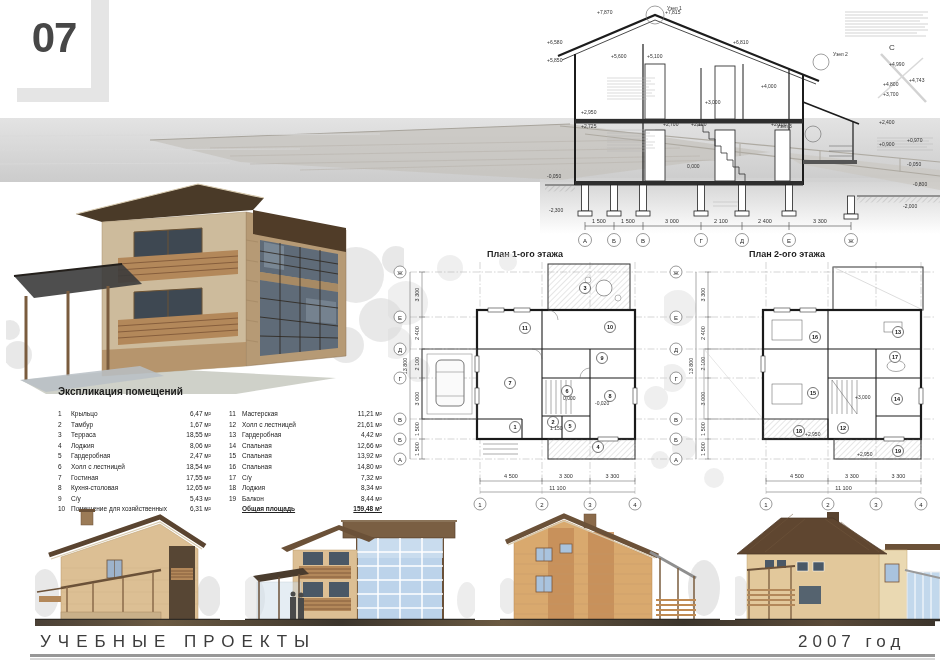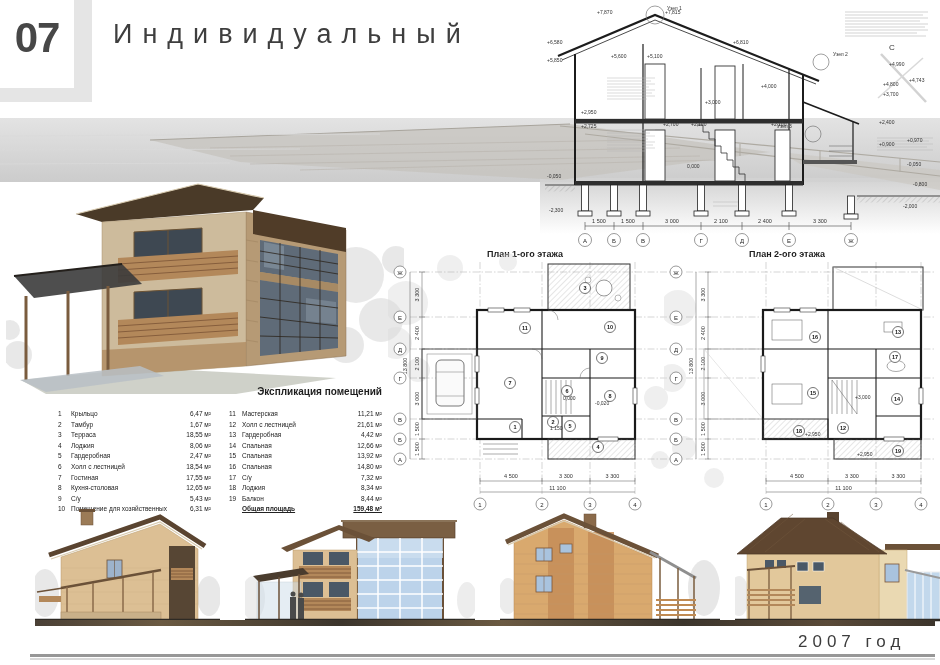--- a/index.html
+++ b/index.html
@@ -1,28 +1,28 @@
 <!DOCTYPE html>
 <html><head>
 <meta charset="utf-8">
 <style>
   html,body{margin:0;padding:0;background:#888;}
   .board{position:relative;width:940px;height:665px;background:#fff;overflow:hidden;
          font-family:"Liberation Sans",sans-serif;color:#3d3d3d;}
   .abs{position:absolute;}
   
-  .numbox{left:0;top:0;width:111px;height:102px;}
+  .numbox{left:17px;top:0;width:111px;height:102px;}
   .numbox .band-v{position:absolute;left:74px;top:0;width:18px;height:102px;background:#e5e5e5;}
   .numbox .band-h{position:absolute;left:0;top:88px;width:92px;height:14px;background:#e5e5e5;}
   .numbox .num{position:absolute;left:0;top:14px;width:74px;text-align:center;
                font-size:42px;font-weight:bold;color:#474747;letter-spacing:-1px;}
   .title{left:113px;top:16px;font-size:27px;line-height:37px;letter-spacing:10px;color:#3e3e3e;}
   
   .expl{left:58px;top:386px;width:324px;}
-  .expl-title{font-size:10px;font-weight:bold;text-align:right;color:#1d1d1d;margin-bottom:12px;}
+  .expl-title{font-size:10px;font-weight:bold;text-align:left;color:#1d1d1d;margin-bottom:12px;}
   .expl-cols{display:flex;gap:18px;}
   .expl-col{width:153px;}
   .erow{display:flex;align-items:baseline;font-size:6.5px;line-height:10.6px;color:#222;white-space:nowrap;}
   .erow .n{width:13px;}
   .erow .nm{flex:1;overflow:hidden;}
   .erow .ar{width:42px;text-align:right;}
   .erow.total{font-weight:bold;}
   .erow.total .nm,.erow.total .ar{text-decoration:underline;}
   
   .f-text{top:632px;font-size:17px;letter-spacing:7px;color:#3c3c3c;white-space:nowrap;}
@@ -42,21 +42,20 @@
 <body>
 
 <div class="board">
 
   <div class="abs numbox">
     <div class="band-v"></div>
     <div class="band-h"></div>
     <div class="num">07</div>
   </div>
   <div class="abs title">
-    <div>Индивидуальный</div>
   </div>
 
   <svg class="abs" style="left:0;top:118px" width="940" height="116" viewBox="0 0 940 116">
     <defs>
       <linearGradient id="pg1" x1="0" y1="0" x2="0" y2="1">
         <stop offset="0" stop-color="#e3e3e3"></stop>
           <stop offset="1" stop-color="#cccccc"></stop>
       </linearGradient>
       <linearGradient id="pg2" x1="0" y1="0" x2="0" y2="1">
         <stop offset="0" stop-color="#d2d2d2"></stop>
@@ -990,17 +989,18 @@
       <line x1="180" y1="64" x2="180" y2="112"></line>
         <line x1="188" y1="64" x2="188" y2="112"></line>
         <line x1="196" y1="64" x2="196" y2="112"></line>
     </g>
     <line x1="170" y1="62" x2="205" y2="70" stroke="#9a9a9a" stroke-width="2"></line>
     <line x1="0" y1="112" x2="205" y2="112" stroke="#2e2a24" stroke-width="2.5"></line>
   </svg>
 
   <div class="abs groundstrip"></div>
 
+  <div class="abs f-text" style="left:40px">УЧЕБНЫЕ ПРОЕКТЫ</div>
   <div class="abs f-text" style="left:798px;letter-spacing:5px">2007 год</div>
   <div class="abs rule1"></div>
   <div class="abs rule2"></div>
 
 </div>
 
 </body></html>

